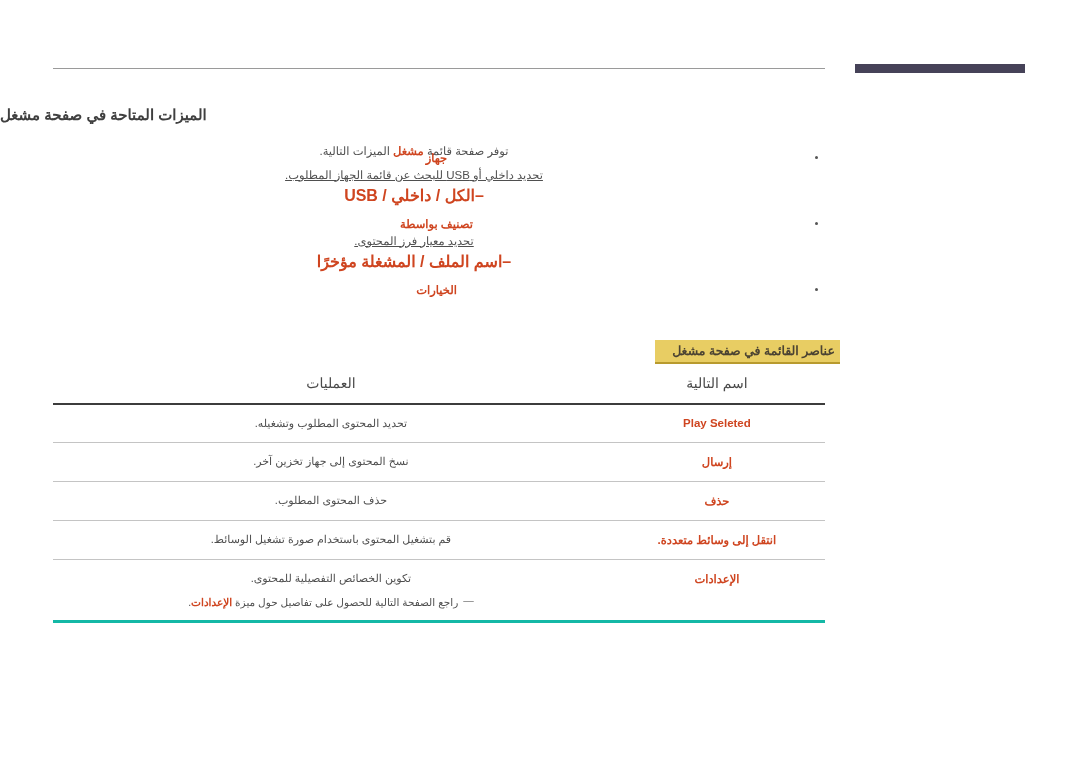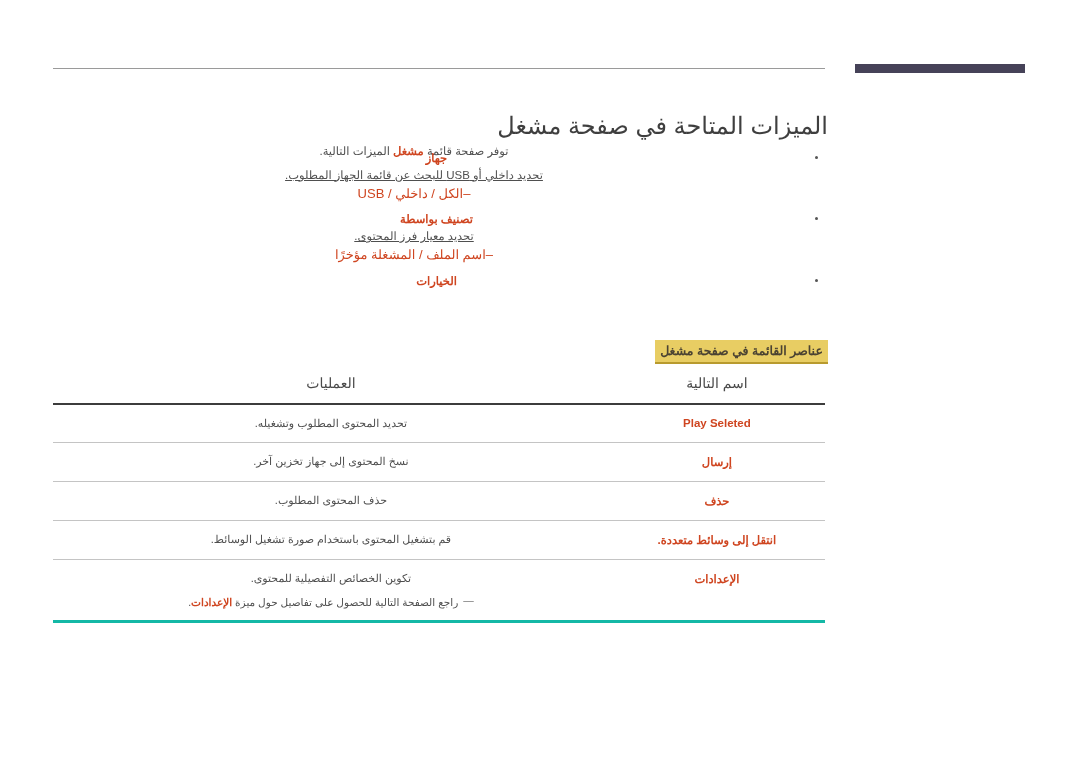--- a/index.html
+++ b/index.html
@@ -42,23 +42,23 @@
     width: 1080px;
     height: 763px;
   }
 
   
   .page-title {
     position: absolute;
     top: 96px;
     left: 0;
     width: 828px;
-    text-align: right;
-    font-size: 24px;
-    font-weight: normal;
+    text-align: left;
+    font-size: 15px;
+    font-weight: bold;
     color: #3f3f3f;
     letter-spacing: 0.2px;
     line-height: 1.2;
   }
 
   
   .intro {
     position: absolute;
     top: 131px;
     left: 0;
@@ -99,39 +99,40 @@
     background: #555;
     border-radius: 50%;
   }
   .bullet-desc {
     font-size: 11.5px;
     color: #4f4f4f;
     line-height: 1.5;
     text-decoration: underline;
   }
   .bullet-opts {
-    font-size: 13px;
-    font-weight: normal;
+    font-size: 16px;
+    font-weight: bold;
     color: #cf4520;
     line-height: 1.5;
     direction: rtl;
   }
 
   
   .section-bar {
     position: absolute;
     top: 340px;
     left: 655px;
     width: 173px;
     height: 22px;
     background: #e8cd63;
     border-bottom: 2px solid #b89a2e;
     display: flex;
     align-items: center;
     justify-content: center;
+    padding-left: 12px;
   }
   .section-bar-label {
     font-size: 12.5px;
     font-weight: bold;
     color: #4b4332;
     line-height: 1;
   }
 
   
   .opt-table {

